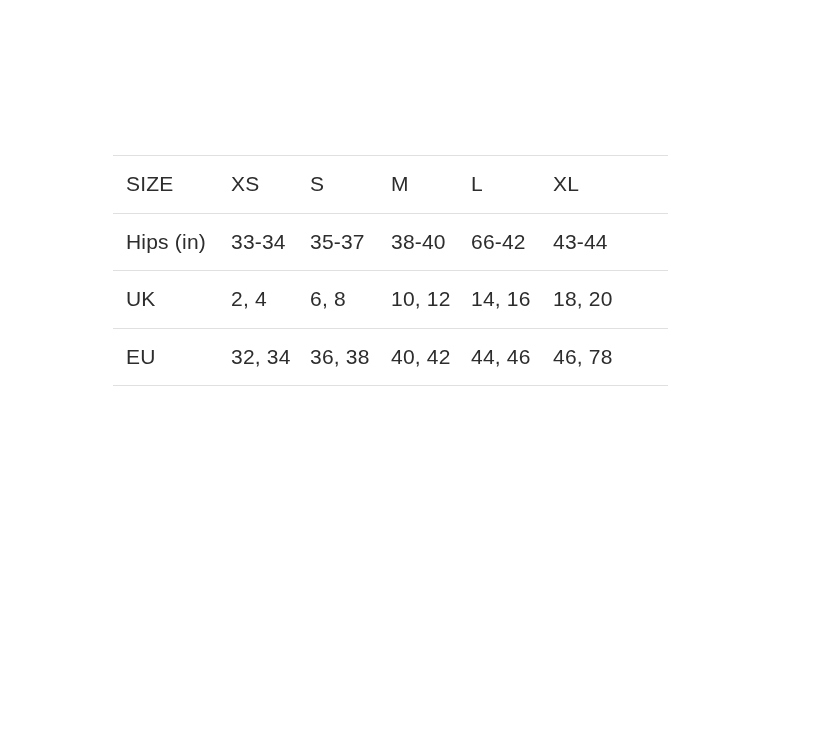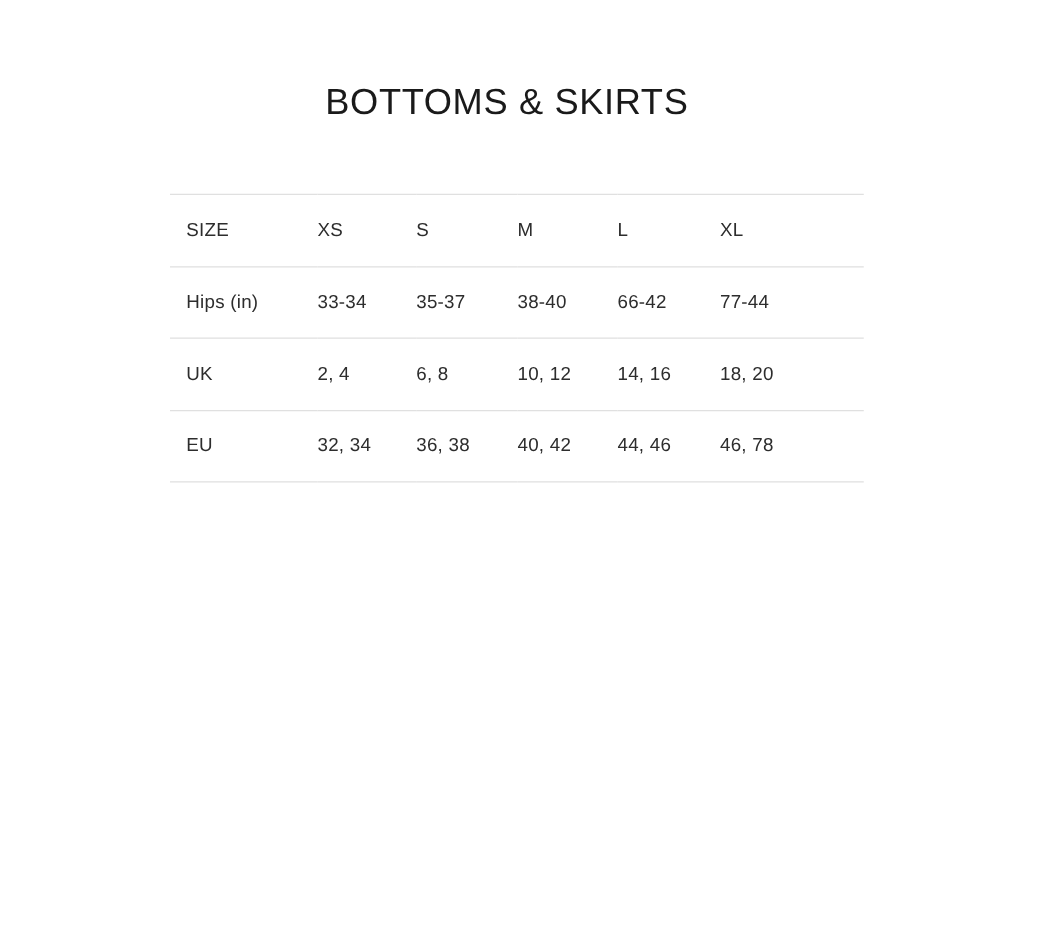--- a/index.html
+++ b/index.html
@@ -28,27 +28,27 @@
     text-align:center;
     font-size:29px;
     font-weight:400;
     line-height:1;
     letter-spacing:0.5px;
     color:var(--title);
     white-space:nowrap;
   }
   table.size-table{
     position:absolute;
-    left:136px;top:155px;
+    left:113px;top:155px;
     width:555px;
     border-collapse:collapse;
     table-layout:fixed;
     border-bottom:1px solid var(--divider);
     color:var(--text);
-    font-size:15px;
+    font-size:21px;
     letter-spacing:0.2px;
   }
   table.size-table tr{
     border-top:1px solid var(--divider);
   }
   table.size-table th,
   table.size-table td{
     height:56.5px;
     padding:0;
     font-weight:400;
@@ -66,21 +66,20 @@
   col.c-s{width:81px;}
   col.c-m{width:80px;}
   col.c-l{width:82px;}
   col.c-xl{width:115px;}
 </style>
 </head>
 <body>
 
 <div class="page">
 
-  <h1 class="title">BOTTOMS &amp; SKIRTS</h1>
 
   <table class="size-table">
     <colgroup>
       <col class="c-label">
         <col class="c-xs">
         <col class="c-s">
         <col class="c-m">
         <col class="c-l">
         <col class="c-xl">
     </colgroup>
@@ -94,21 +93,21 @@
         <th>XL</th>
       </tr>
     </thead>
     <tbody>
       <tr>
         <td>Hips (in)</td>
         <td>33-34</td>
         <td>35-37</td>
         <td>38-40</td>
         <td>66-42</td>
-        <td>77-44</td>
+        <td>43-44</td>
       </tr>
       <tr>
         <td>UK</td>
         <td>2, 4</td>
         <td>6, 8</td>
         <td>10, 12</td>
         <td>14, 16</td>
         <td>18, 20</td>
       </tr>
       <tr>

